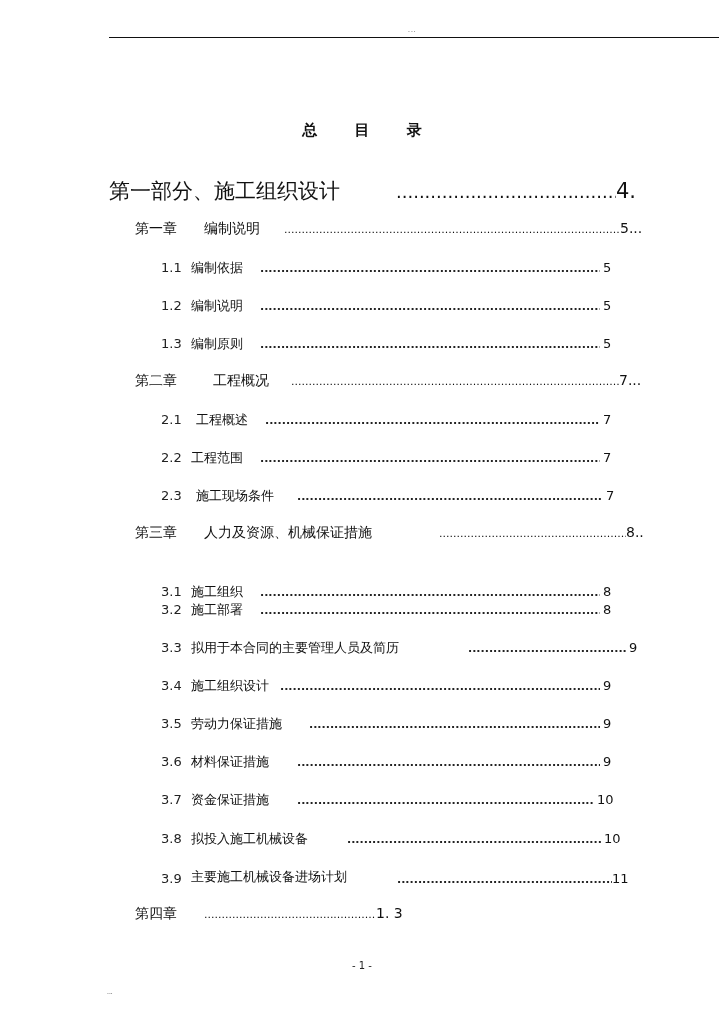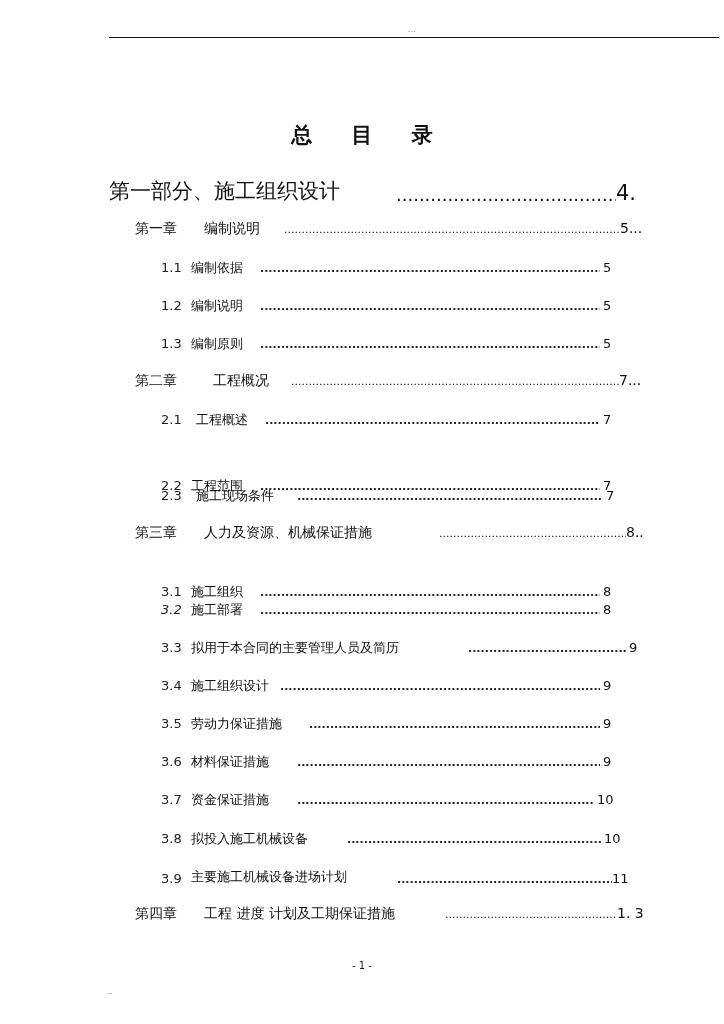--- a/index.html
+++ b/index.html
@@ -10,34 +10,34 @@
   .header-mark {
     position: absolute; top: 26px; left: 408px; font-size: 6px; color: #333;
     letter-spacing: 1px;
   }
   .header-rule {
     position: absolute; top: 37px; left: 109px; width: 610px; height: 0;
     border-top: 1.5px solid #111;
   }
   .title {
     position: absolute; top: 121px; left: 0; width: 724px; text-align: center;
-    font-size: 21px; font-weight: bold; letter-spacing: 0;
+    font-size: 15px; font-weight: bold; letter-spacing: 0;
   }
   .title span { display: inline-block; margin: 0 16px; }
   .toc-row {
     position: absolute; display: flex; align-items: baseline; white-space: nowrap;
   }
   .toc-row .num { display: inline-block; }
   .toc-row .label { display: inline-block; }
   .toc-row .leader {
     display: inline-block; overflow: hidden; letter-spacing: 0;
   }
   .toc-row .page { display: inline-block; }
 
-  .part { font-size: 21px; align-items: flex-end; }
+  .part { font-size: 21px; }
   .part .leader { font-size: 18px; }
   .chap { font-size: 14px; }
   .chap .leader { font-size: 11px; }
   .sec { font-size: 13px; }
   .sec .leader { font-size: 11px; font-weight: bold; color: #222; }
   .sec .num { color: #222; }
 
   .footer-page {
     position: absolute; top: 960px; left: 0; width: 724px; text-align: center;
     font-size: 10px; color: #222;
@@ -98,21 +98,21 @@
 </div>
 
 <div class="toc-row sec" style="top:411px; left:161px;">
   <span class="num" style="width:35px;">2.1</span>
   <span class="label" style="width:69px;">工程概述</span>
   <span class="leader" style="width:335px;">...............................................................................................................................................</span>
   <span class="page" style="margin-left:3px;">7</span>
 </div>
 <div class="toc-row sec" style="top:449px; left:161px;">
   <span class="num" style="width:30px;">2.2</span>
-  <span class="label" style="width:69px;margin-top:28px;">工程范围</span>
+  <span class="label" style="width:69px;">工程范围</span>
   <span class="leader" style="width:340px;">...............................................................................................................................................</span>
   <span class="page" style="margin-left:3px;">7</span>
 </div>
 <div class="toc-row sec" style="top:487px; left:161px;">
   <span class="num" style="width:35px;">2.3</span>
   <span class="label" style="width:101px;">施工现场条件</span>
   <span class="leader" style="width:306px;">...............................................................................................................................................</span>
   <span class="page" style="margin-left:3px;">7</span>
 </div>
 
@@ -123,21 +123,21 @@
   <span class="page">8..</span>
 </div>
 
 <div class="toc-row sec" style="top:563px; left:161px;margin-top:20px;">
   <span class="num" style="width:30px;">3.1</span>
   <span class="label" style="width:69px;">施工组织</span>
   <span class="leader" style="width:340px;">...............................................................................................................................................</span>
   <span class="page" style="margin-left:3px;">8</span>
 </div>
 <div class="toc-row sec" style="top:601px; left:161px;">
-  <span class="num" style="width:30px;font-style:italic;">3.2</span>
+  <span class="num" style="width:30px;">3.2</span>
   <span class="label" style="width:69px;">施工部署</span>
   <span class="leader" style="width:340px;">...............................................................................................................................................</span>
   <span class="page" style="margin-left:3px;">8</span>
 </div>
 <div class="toc-row sec" style="top:639px; left:161px;">
   <span class="num" style="width:30px;">3.3</span>
   <span class="label" style="width:277px;">拟用于本合同的主要管理人员及简历</span>
   <span class="leader" style="width:158px;">...............................................................................................................................................</span>
   <span class="page" style="margin-left:3px;">9</span>
 </div>
@@ -173,19 +173,18 @@
 </div>
 <div class="toc-row sec" style="top:868px; left:161px;align-items:flex-end;">
   <span class="num" style="width:30px;">3.9</span>
   <span class="label" style="width:206px;">主要施工机械设备进场计划</span>
   <span class="leader" style="width:215px;">...............................................................................................................................................</span>
   <span class="page">11</span>
 </div>
 
 <div class="toc-row chap" style="top:905px; left:135px;">
   <span class="num" style="width:69px;">第四章</span>
-  <span class="label" style="width:241px;">工程 进度 计划及工期保证措施</span>
   <span class="leader" style="width:172px;">...............................................................................................................................................</span>
   <span class="page">1. 3</span>
 </div>
 
 <div class="footer-page">- 1 -</div>
 <div class="footer-mark">...</div>
 
 </body></html>

